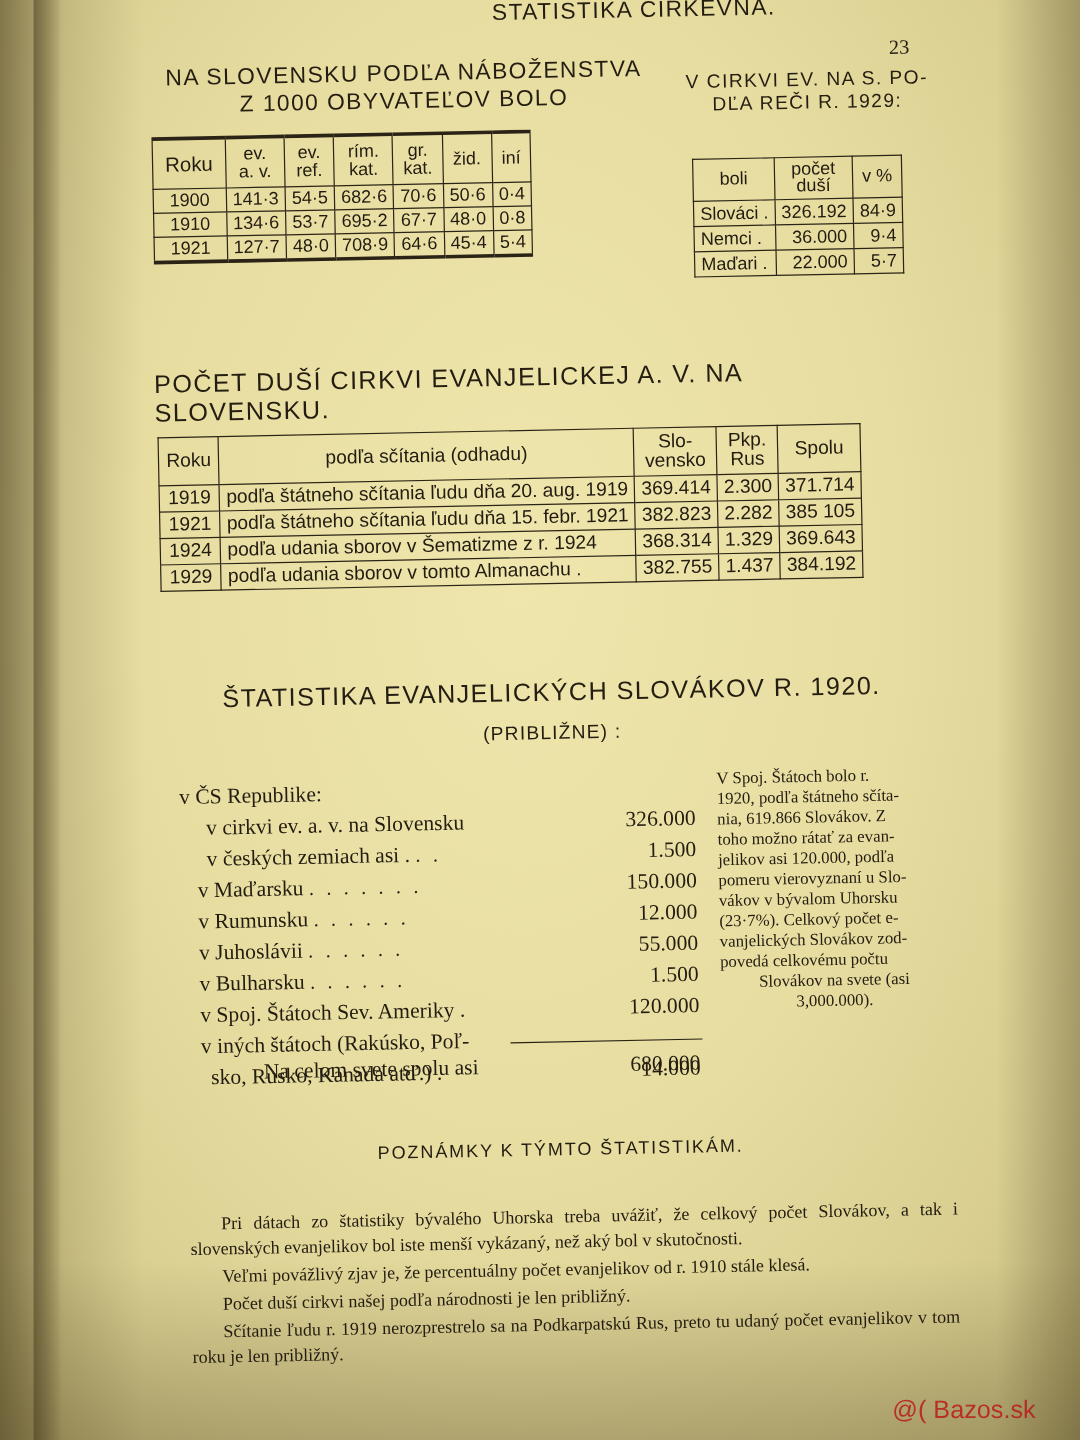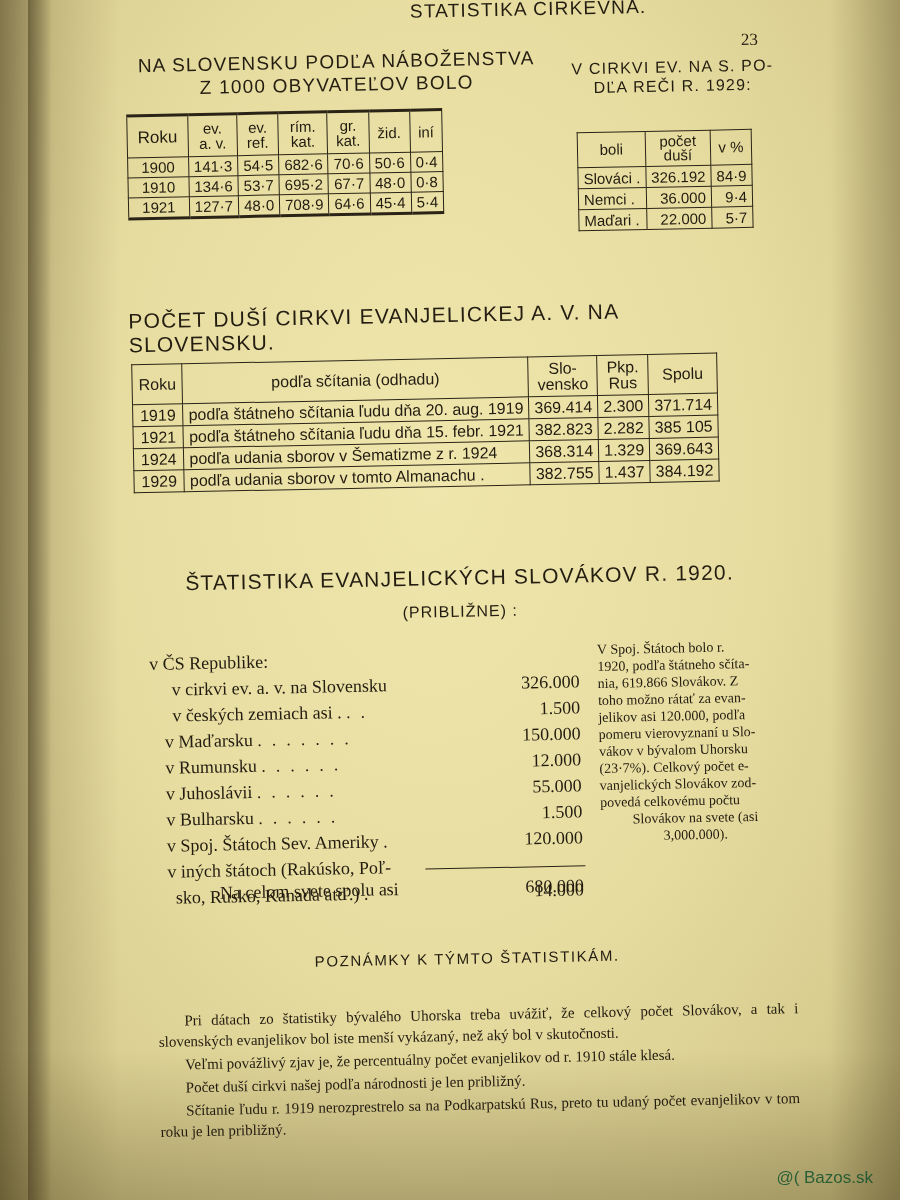--- a/index.html
+++ b/index.html
@@ -152,22 +152,22 @@
     font-family:"Liberation Sans", sans-serif;font-size:15px;letter-spacing:1.6px;
   }
   .notes{
     position:absolute;left:150px;top:1005px;width:640px;
     font-size:15px;line-height:21px;text-align:justify;
   }
   .notes p{margin:0 0 2px 0;}
   .notes p.ind{text-indent:26px;}
 
   .watermark{
-    position:absolute;right:27px;bottom:12px;
-    color:#14532d;font-size:17px;font-family:"Liberation Sans", sans-serif;
+    position:absolute;right:37px;bottom:12px;
+    color:#b91c1c;font-size:21px;font-family:"Liberation Sans", sans-serif;
     opacity:.85;
   }
   .binding{
     position:absolute;left:28px;top:0;width:22px;height:1200px;
     background:linear-gradient(to right, rgba(40,32,12,.45), rgba(120,104,50,.05));
   }
 </style>
 </head>
 <body>
 

